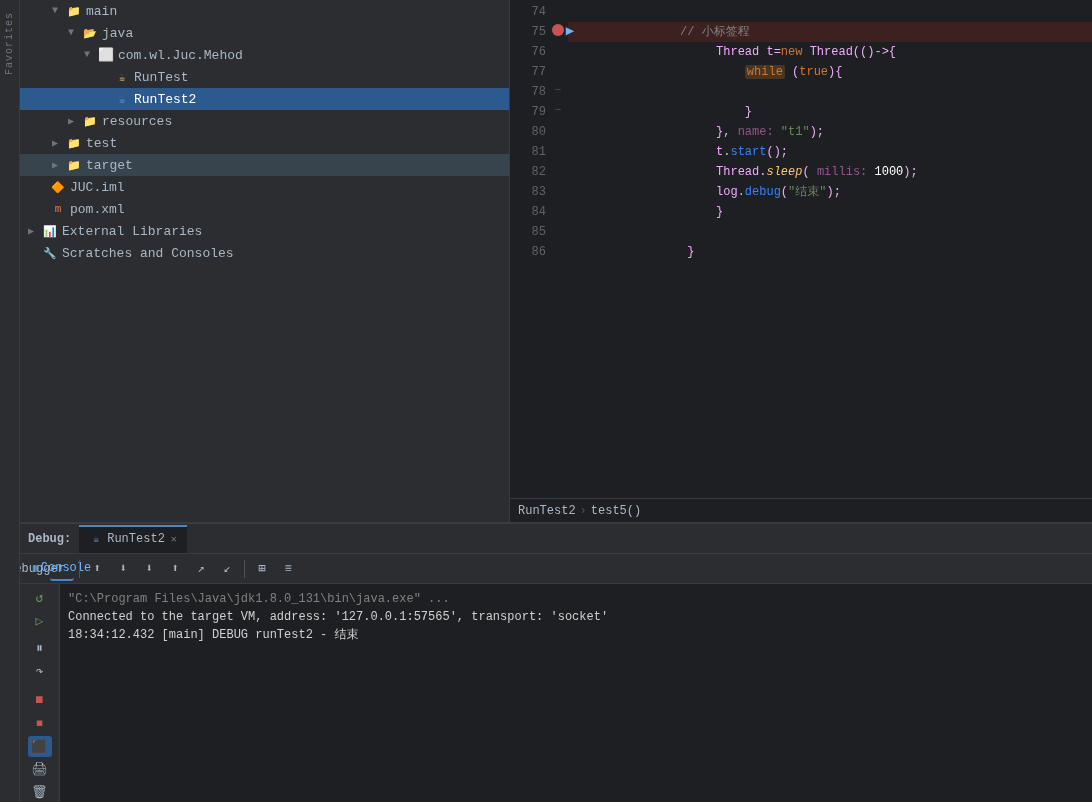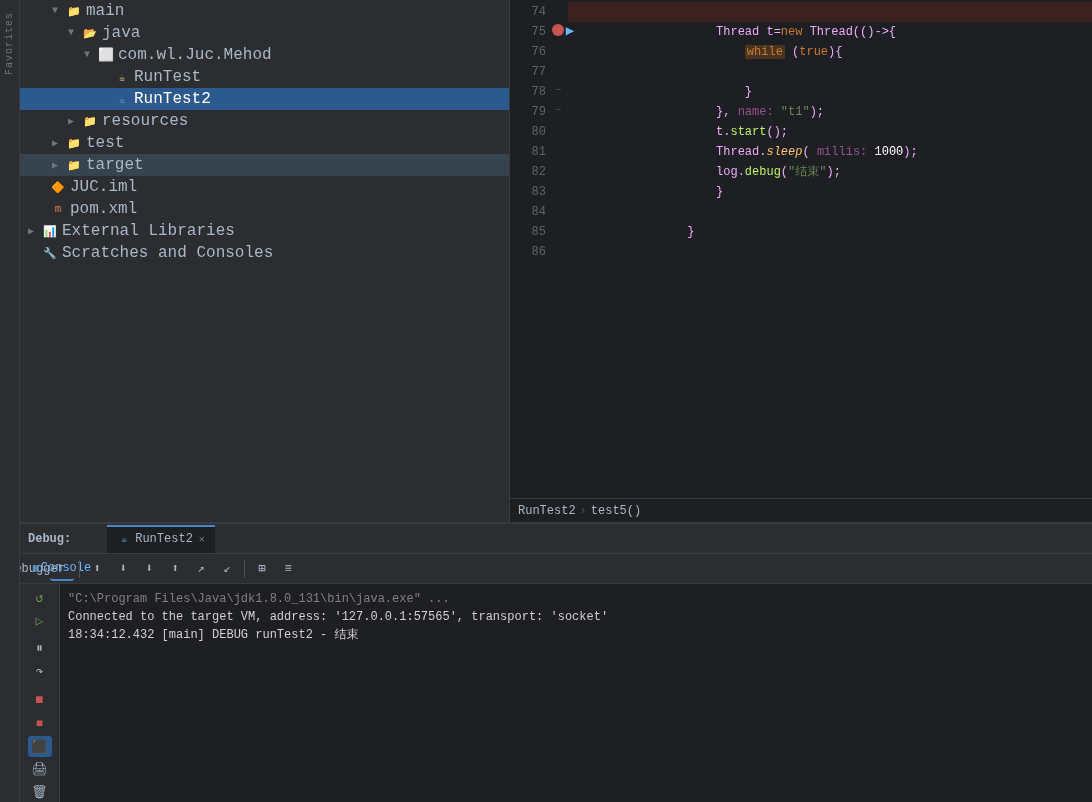--- a/index.html
+++ b/index.html
@@ -104,21 +104,21 @@
     }
 
     .icon-folder { color: #7aafce; }
     .icon-folder-src { color: #4a8fb5; }
     .icon-package { color: #5b9bd5; }
     .icon-xml { color: #e8854a; }
     .icon-maven { color: #e07b4a; }
 
     .tree-label {
       color: #a9b7c6;
-      font-size: 16px;
+      font-size: 13px;
     }
     .tree-label.highlight {
       color: #ffffff;
     }
 
     
     .editor-area {
       flex: 1;
       background: #1e1f22;
       display: flex;
@@ -165,21 +165,21 @@
       font-size: 12px;
       padding-left: 4px;
     }
     .code-line.breakpoint-line {
       background: #3d2020;
     }
 
     
     .kw { color: #cc7832; }
     .var { color: #f0abfc; }
-    .method { color: #bef264; }
+    .method { color: #3b82f6; }
 
     
     .breadcrumb-bar {
       height: 24px;
       background: #1e1f22;
       border-top: 1px solid #393b40;
       display: flex;
       align-items: center;
       padding: 0 8px;
       font-size: 12px;
@@ -198,21 +198,20 @@
     }
 
     .debug-header {
       height: 30px;
       background: #2b2d30;
       display: flex;
       align-items: center;
       padding: 0 8px;
       border-bottom: 1px solid #393b40;
       flex-shrink: 0;
-      gap: 28px;
     }
 
     .debug-label {
       color: #a9b7c6;
       font-size: 12px;
       font-weight: bold;
       margin-right: 8px;
     }
 
     .debug-tab {
@@ -459,20 +458,23 @@
 
           <div class="gutter-icon" style="top:20px; left:12px; color:#6eb5ff; font-size:14px;">▶</div>
 
           <div class="gutter-icon" style="top:80px; color:#4e5157; font-size:11px;">−</div>
 
           <div class="gutter-icon" style="top:100px; color:#4e5157; font-size:11px;">−</div>
         </div>
 
         <div class="code-lines">
 
+          <div class="code-line">
+            <span style="color:#808080;">   // 小标签程</span>
+          </div>
 
           <div class="code-line breakpoint-line">
             <span class="var">        Thread t=</span><span class="kw">new</span><span class="var"> Thread(()-&gt;{</span>
           </div>
 
           <div class="code-line">
             <span class="var">            </span><span style="color:#cc7832;background:#4a3520;padding:0 2px;border-radius:2px;">while</span><span class="var"> (</span><span class="kw">true</span><span class="var">){</span>
           </div>
 
           <div class="code-line"> </div>

